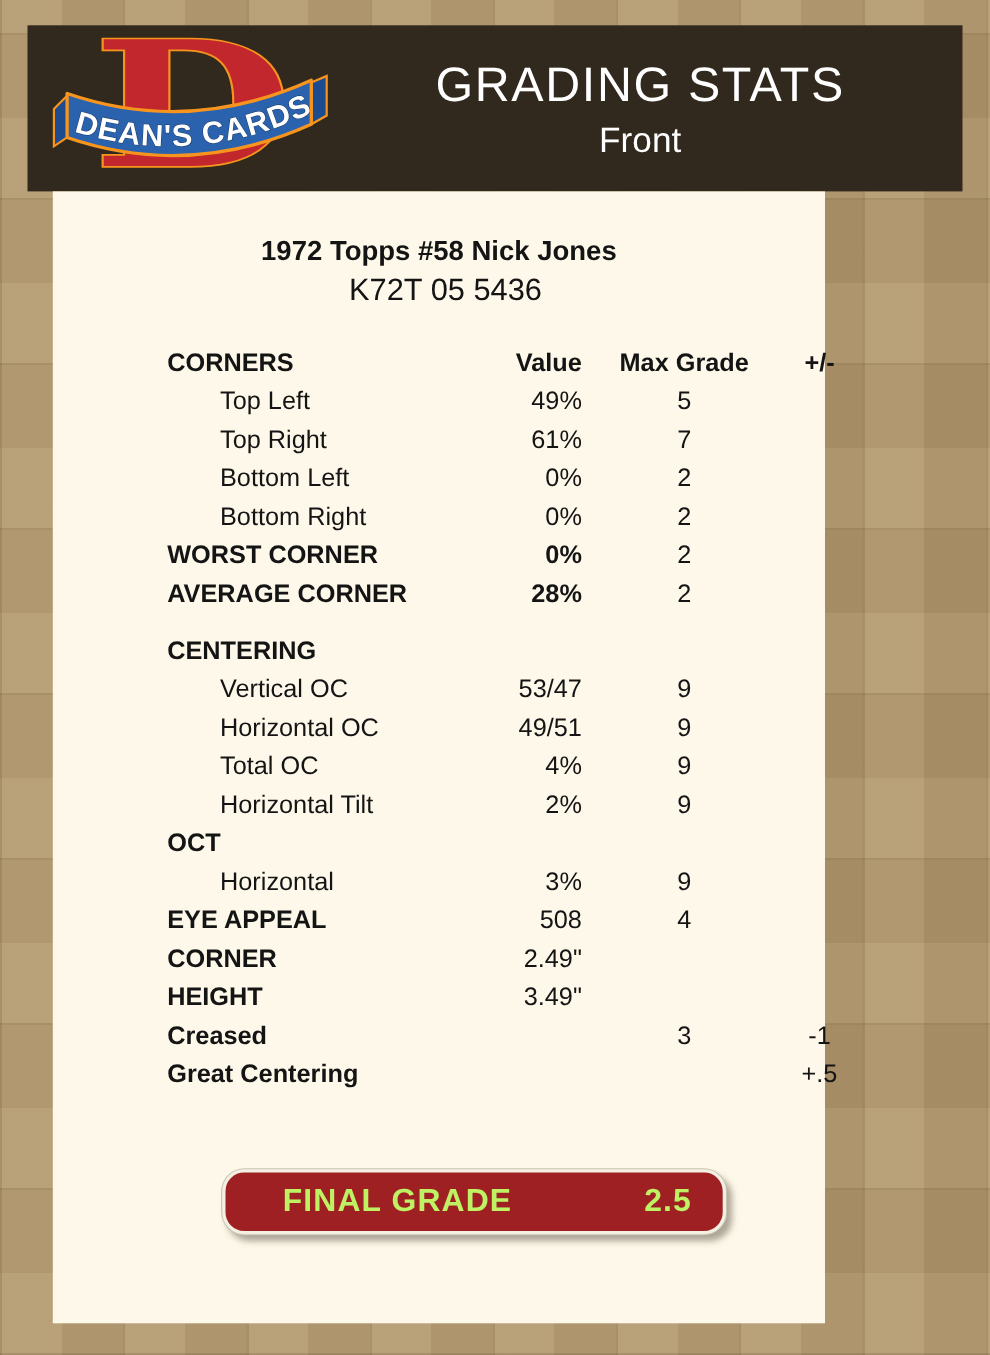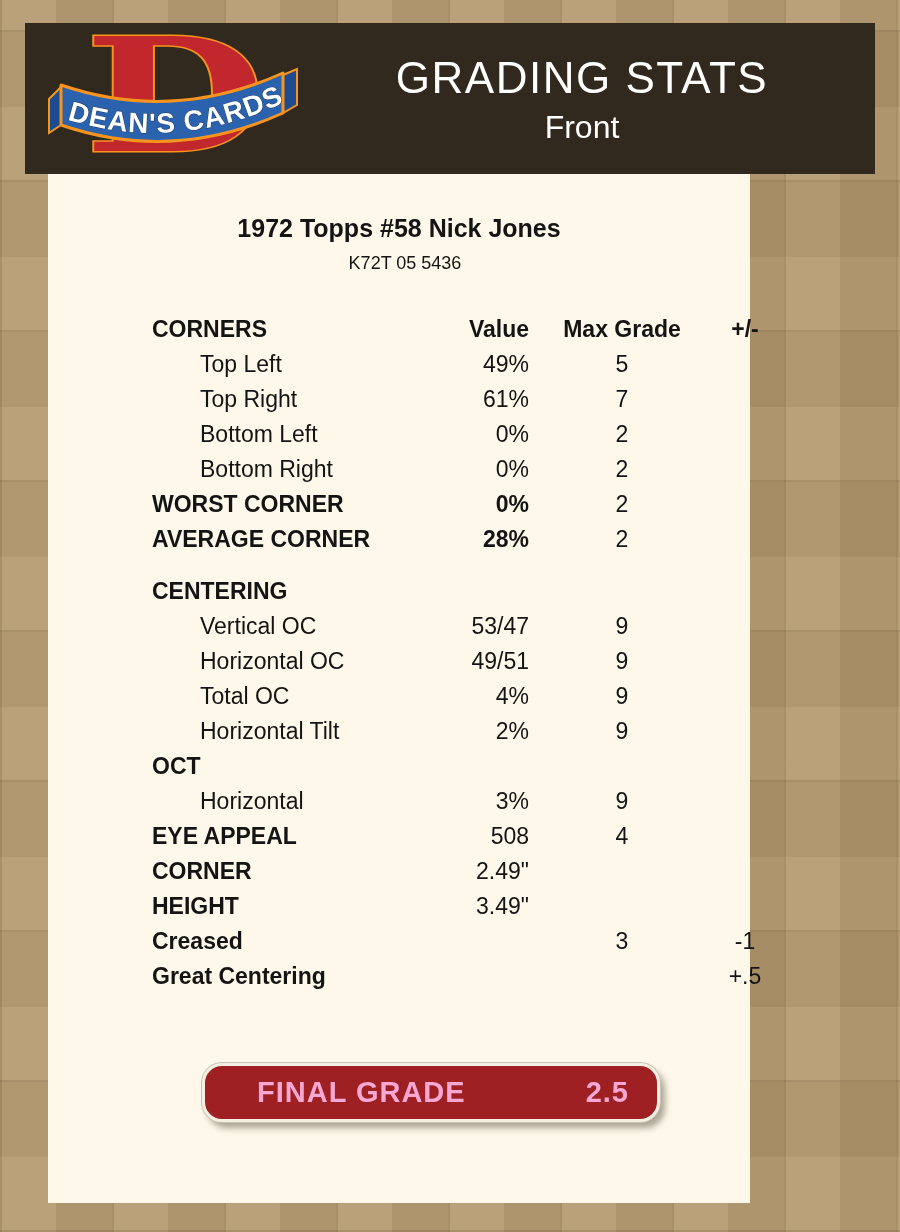--- a/index.html
+++ b/index.html
@@ -23,38 +23,38 @@
   }
   .logo{position:absolute;left:22px;top:2px;}
   .header-text{position:absolute;left:290px;right:26px;top:28px;text-align:center;}
   .h-title{font-size:44px;line-height:54px;letter-spacing:1.5px;white-space:nowrap;}
   .h-sub{font-size:32px;line-height:44px;}
   .panel{
     position:absolute;left:48px;top:174px;width:702px;height:1029px;
     background:#fdf8e9;color:#141414;
   }
   .card-title{margin-top:37px;text-align:center;font-size:25px;font-weight:bold;line-height:35px;}
-  .card-id{text-align:center;font-size:18px;line-height:35px;padding-left:12px;}
+  .card-id{text-align:center;font-size:28px;line-height:35px;padding-left:12px;}
   .gtable{margin-top:31px;padding-left:104px;font-size:23px;}
   .row{display:grid;grid-template-columns:287px 90px 186px 60px;height:35px;align-items:center;}
   .row.head{font-weight:bold;}
   .row.gap{margin-top:17px;}
   .row.bold .c-label{font-weight:bold;}
   .row.vbold .c-value{font-weight:bold;}
   .row.indent .c-label{padding-left:48px;}
   .c-label{text-align:left;white-space:nowrap;}
   .c-value{text-align:right;white-space:nowrap;}
   .c-max{text-align:center;white-space:nowrap;}
   .c-pm{text-align:center;white-space:nowrap;}
   .final{
     position:absolute;left:154px;top:889px;width:458px;height:59px;box-sizing:border-box;
     background:#9e2023;border:3px solid #f3efe2;border-radius:20px;
     box-shadow:0 0 0 1px #c9c3b2, 5px 6px 6px rgba(105,98,84,0.55);
     display:flex;align-items:center;justify-content:space-between;
-    color:#f9a8d4;font-weight:bold;font-size:29px;letter-spacing:1px;
+    color:#bef264;font-weight:bold;font-size:29px;letter-spacing:1px;
     padding:0 28px 0 52px;
   }
 </style>
 </head>
 <body>
 
 <div class="bg-collage"></div>
 
 <div class="header">
   <svg class="logo" width="252" height="145" viewBox="0 0 252 145" aria-hidden="true">

